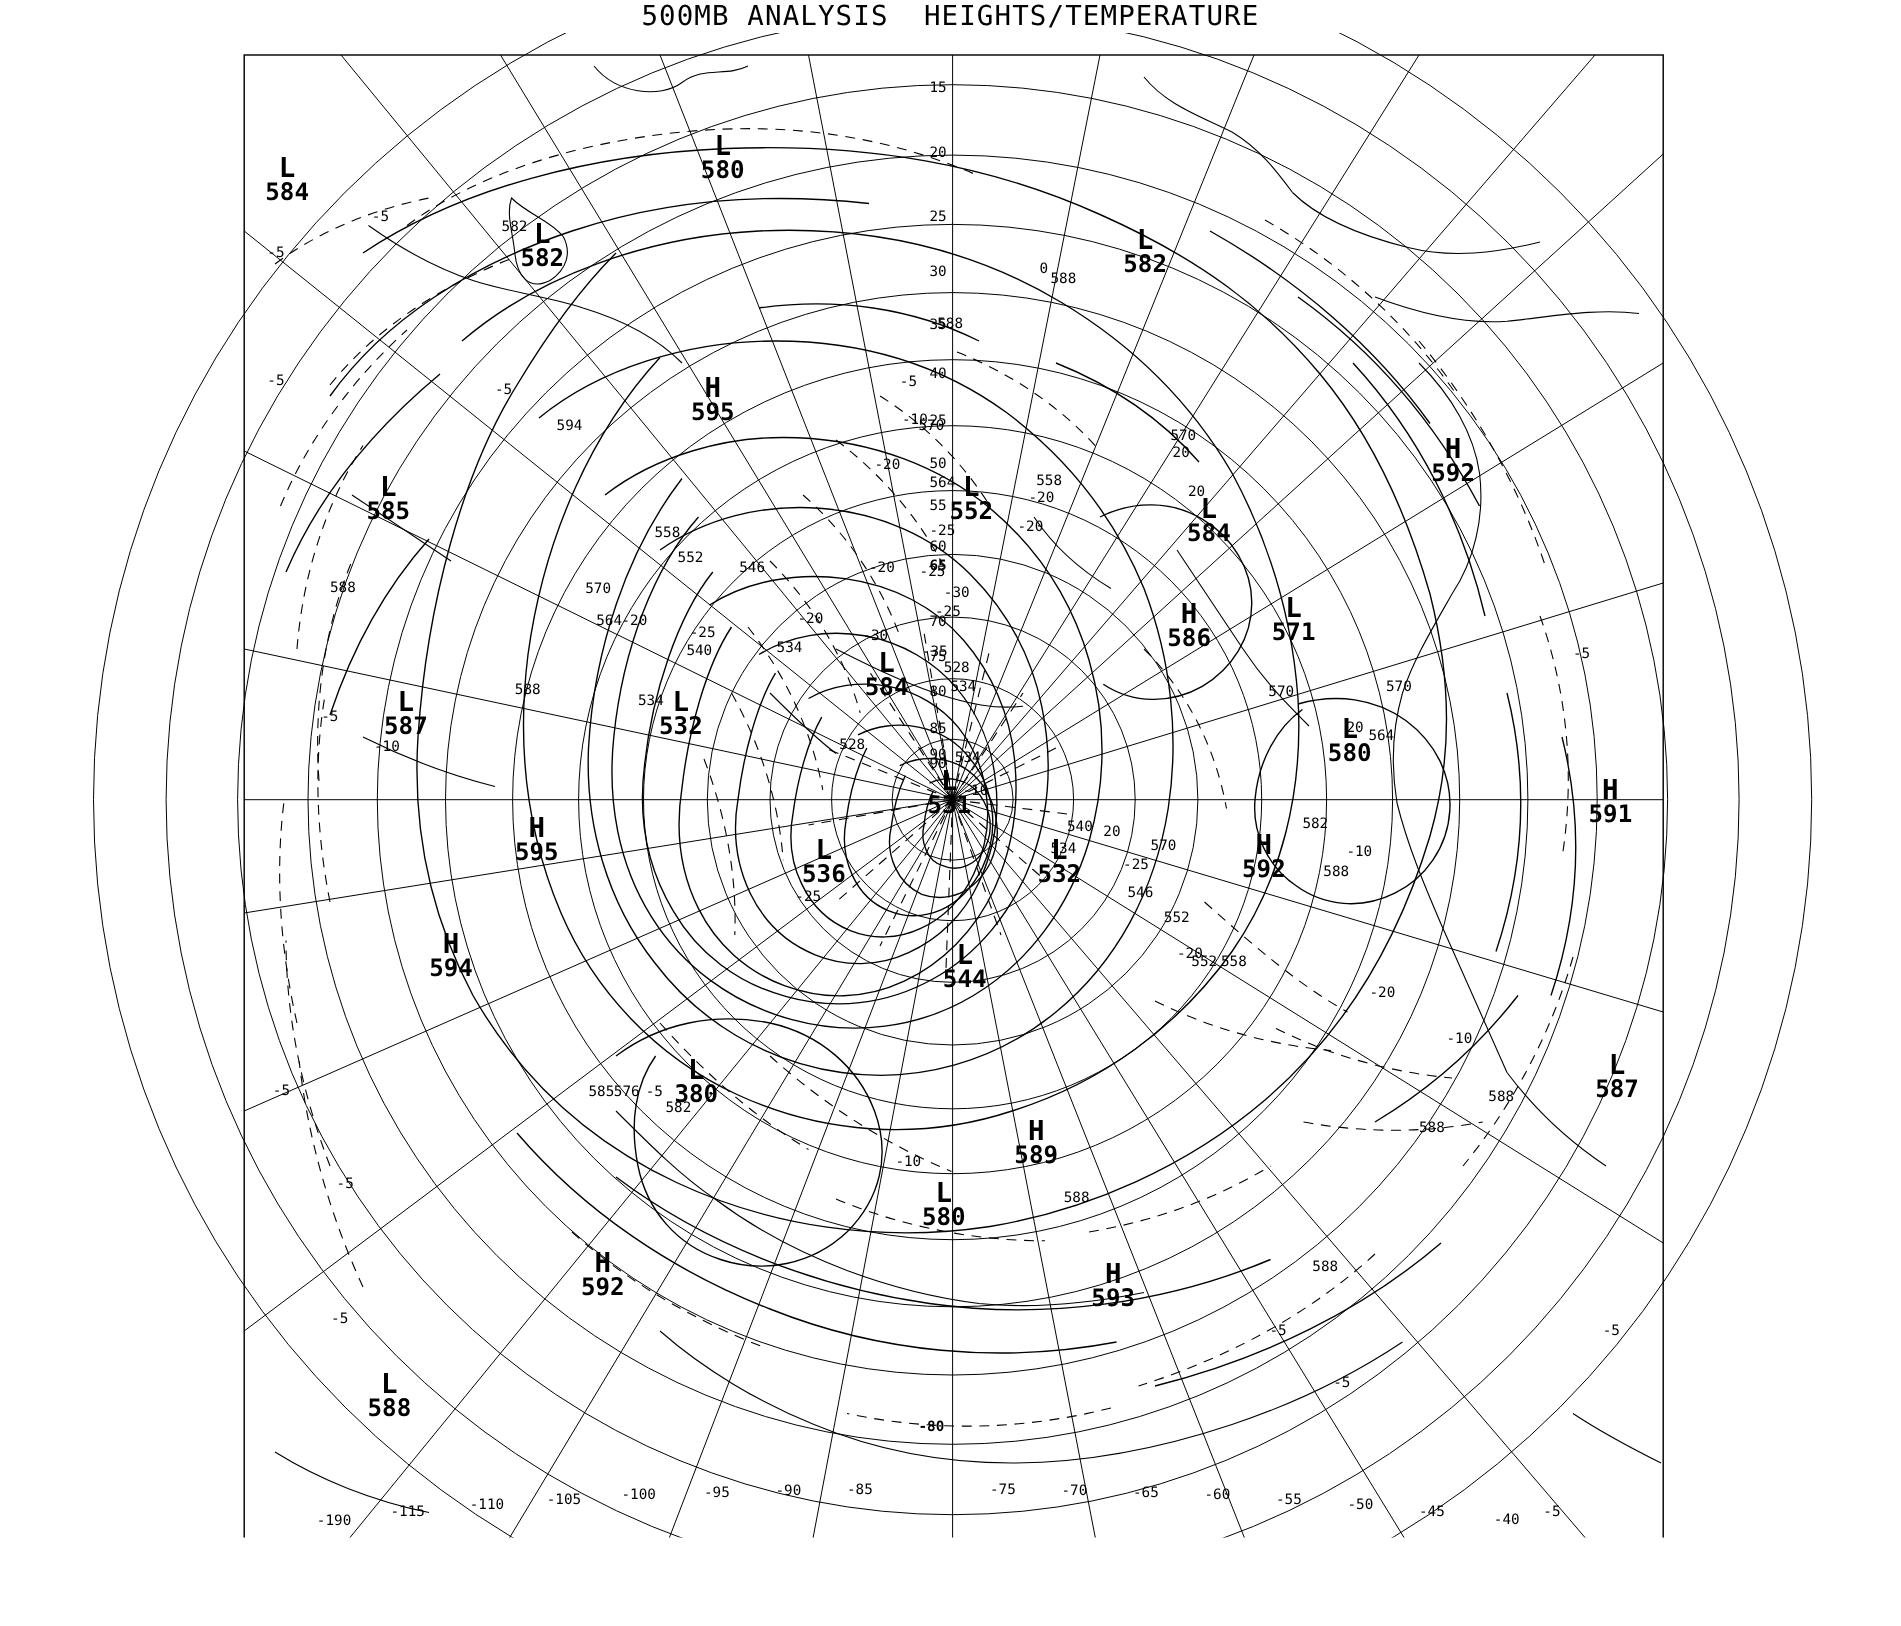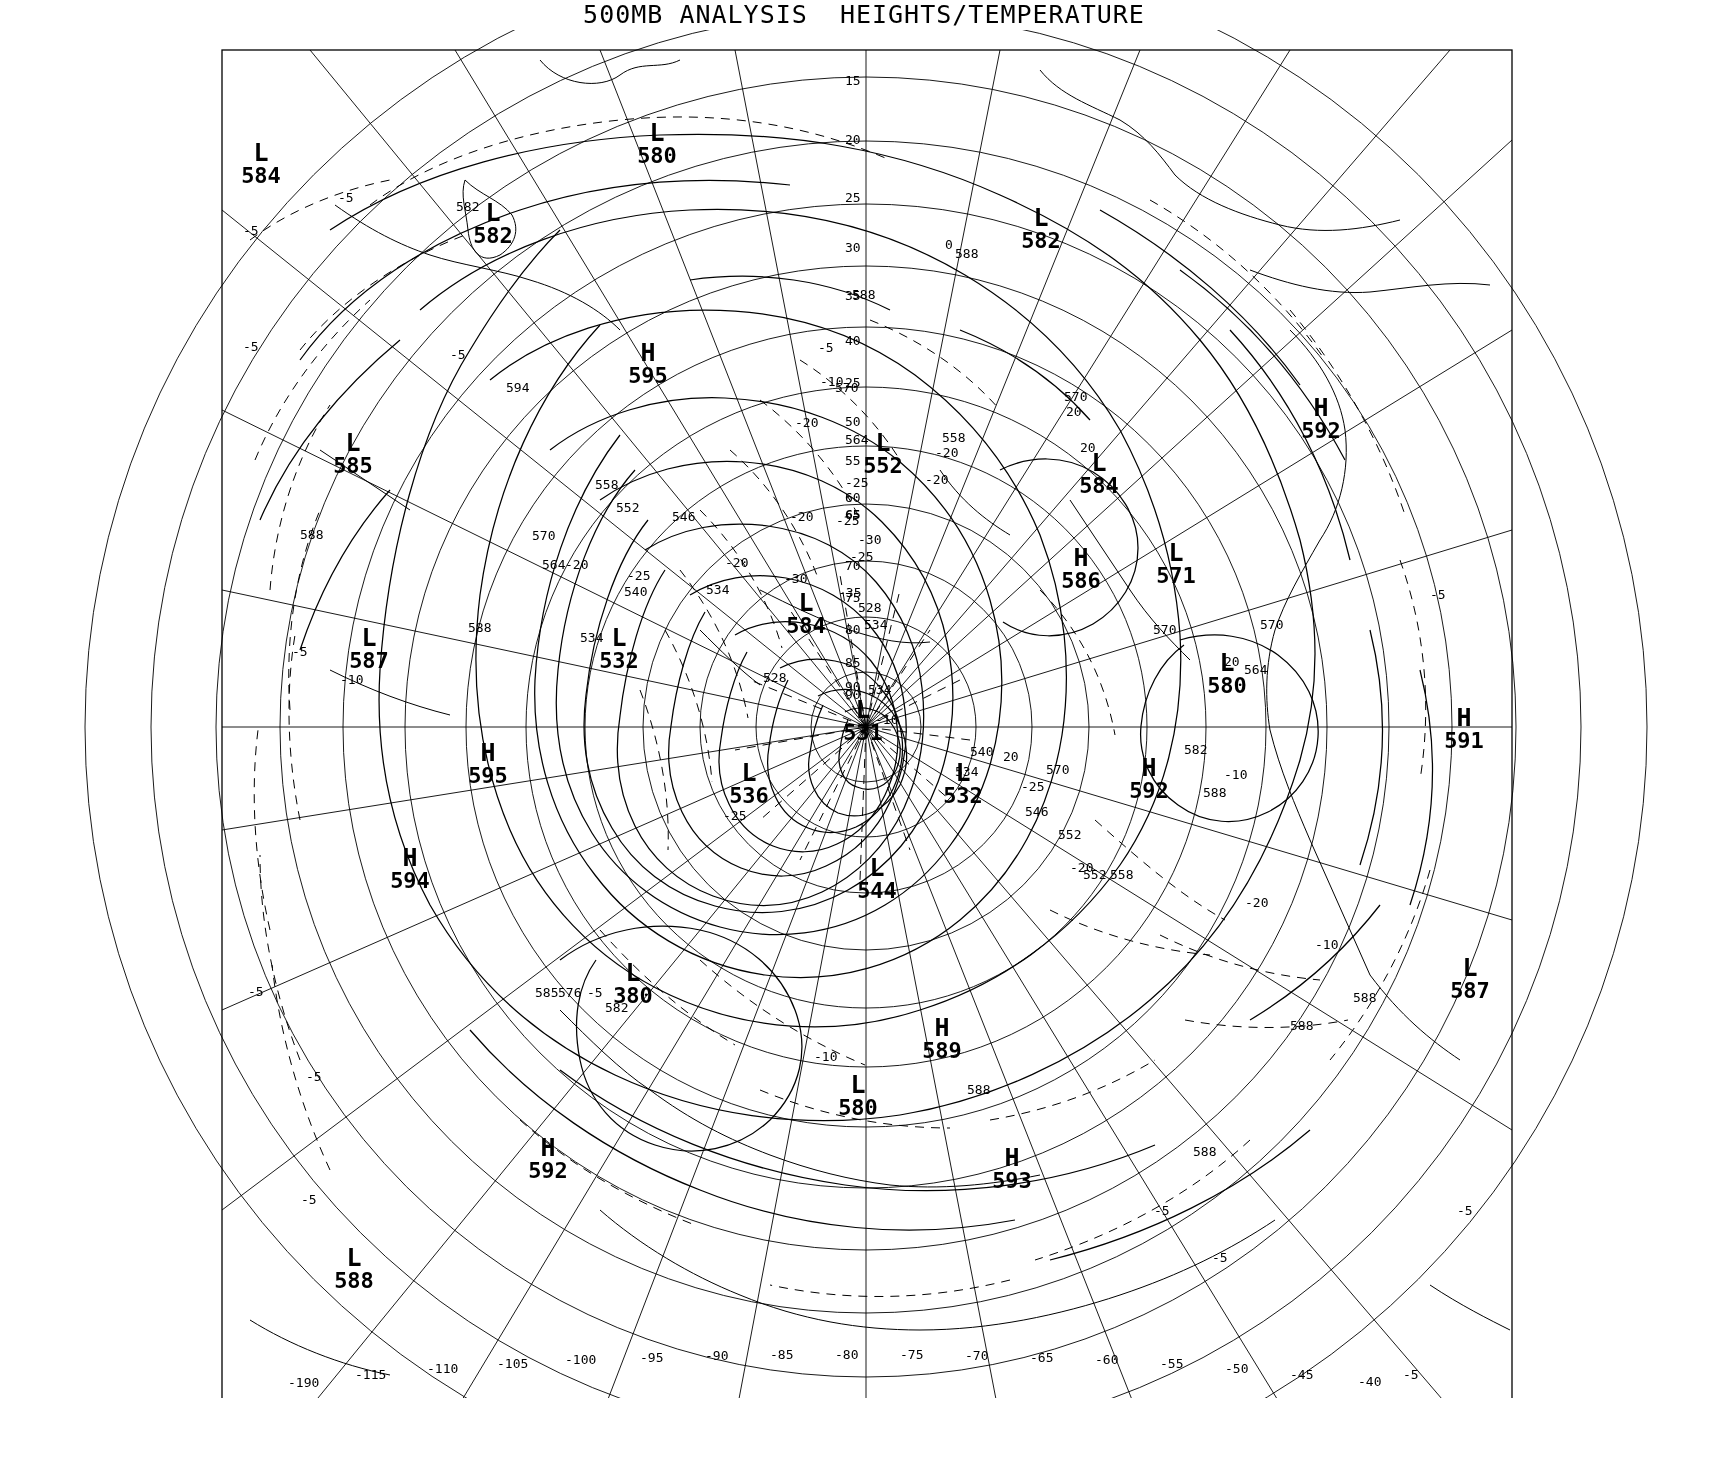--- a/index.html
+++ b/index.html
@@ -355,21 +355,21 @@
     <div class="gridlabel" style="left:845px; top:657px;">90</div>
 
     <div class="gridlabel" style="left:288px; top:1345px;">-190</div>
     <div class="gridlabel" style="left:355px; top:1337px;">-115</div>
     <div class="gridlabel" style="left:427px; top:1331px;">-110</div>
     <div class="gridlabel" style="left:497px; top:1326px;">-105</div>
     <div class="gridlabel" style="left:565px; top:1322px;">-100</div>
     <div class="gridlabel" style="left:640px; top:1320px;">-95</div>
     <div class="gridlabel" style="left:705px; top:1318px;">-90</div>
     <div class="gridlabel" style="left:770px; top:1317px;">-85</div>
-    <div class="gridlabel" style="left:835px; top:1317px;">-80</div>
+    <div class="gridlabel" style="left:835px; top:1260px;font-weight:bold;">-80</div>
     <div class="gridlabel" style="left:900px; top:1317px;">-75</div>
     <div class="gridlabel" style="left:965px; top:1318px;">-70</div>
     <div class="gridlabel" style="left:1030px; top:1320px;">-65</div>
     <div class="gridlabel" style="left:1095px; top:1322px;">-60</div>
     <div class="gridlabel" style="left:1160px; top:1326px;">-55</div>
     <div class="gridlabel" style="left:1225px; top:1331px;">-50</div>
     <div class="gridlabel" style="left:1290px; top:1337px;">-45</div>
     <div class="gridlabel" style="left:1358px; top:1344px;">-40</div>
     <div class="gridlabel" style="left:1403px; top:1337px;">-5</div>
 

